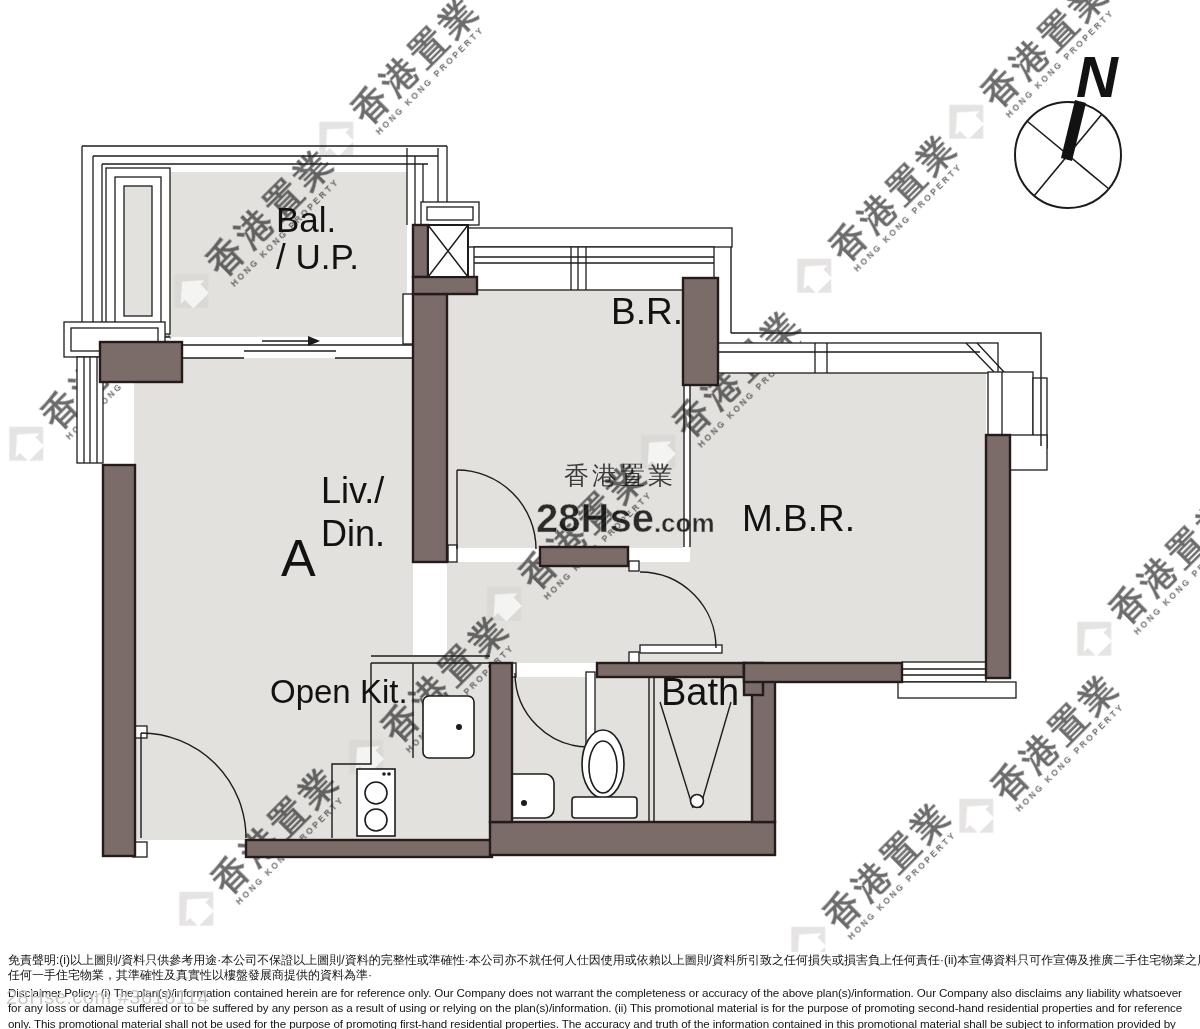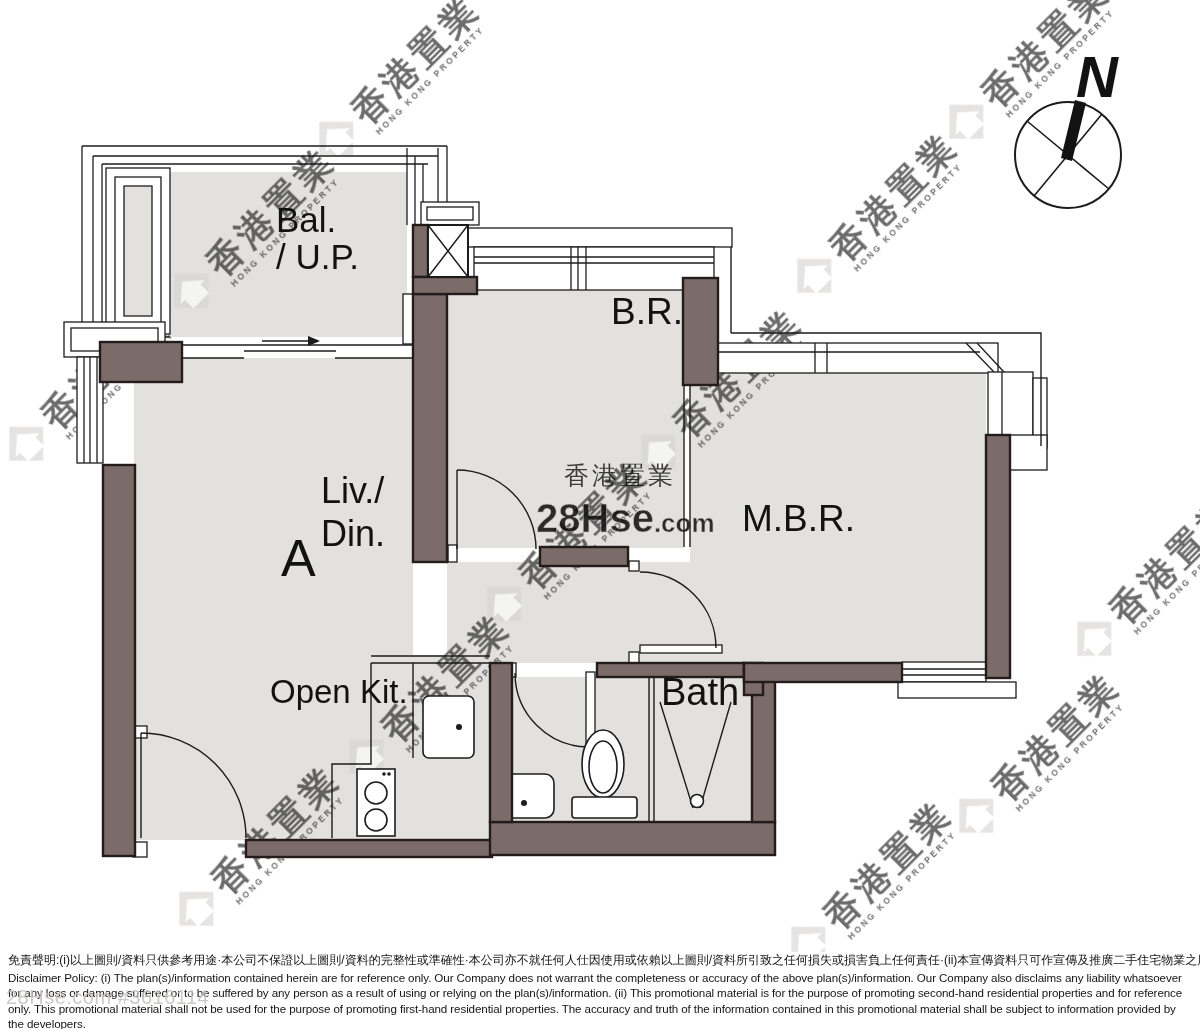--- a/index.html
+++ b/index.html
@@ -219,15 +219,16 @@
   <g>
     <circle cx="1068" cy="155" r="53" fill="none" stroke="#1c1c1c" stroke-width="2"></circle>
     <path d="M1027,121 L1109,189 M1034,196 L1102,114" fill="none" stroke="#1c1c1c" stroke-width="1.6"></path>
     <polygon points="1061,158 1072,161 1086,103 1075,100" fill="#121212"></polygon>
     <text x="1076" y="97" font-size="58" font-style="italic" font-weight="600">N</text>
   </g>
 </svg>
 
 <div class="disclaimer">
   <div class="zh">免責聲明:(i)以上圖則/資料只供參考用途·本公司不保證以上圖則/資料的完整性或準確性·本公司亦不就任何人仕因使用或依賴以上圖則/資料所引致之任何損失或損害負上任何責任·(ii)本宣傳資料只可作宣傳及推廣二手住宅物業之用及只供參考，而並非及不可用作宣傳推廣</div>
+  <div class="zh">任何一手住宅物業，其準確性及真實性以樓盤發展商提供的資料為準·</div>
   <div class="en">Disclaimer Policy: (i) The plan(s)/information contained herein are for reference only. Our Company does not warrant the completeness or accuracy of the above plan(s)/information. Our Company also disclaims any liability whatsoever for any loss or damage suffered or to be suffered by any person as a result of using or relying on the plan(s)/information. (ii) This promotional material is for the purpose of promoting second-hand residential properties and for reference only. This promotional material shall not be used for the purpose of promoting first-hand residential properties. The accuracy and truth of the information contained in this promotional material shall be subject to information provided by the developers.</div>
 </div>
 <div class="listing-wm">28Hse.com #3616114</div>
 
 </body></html>

